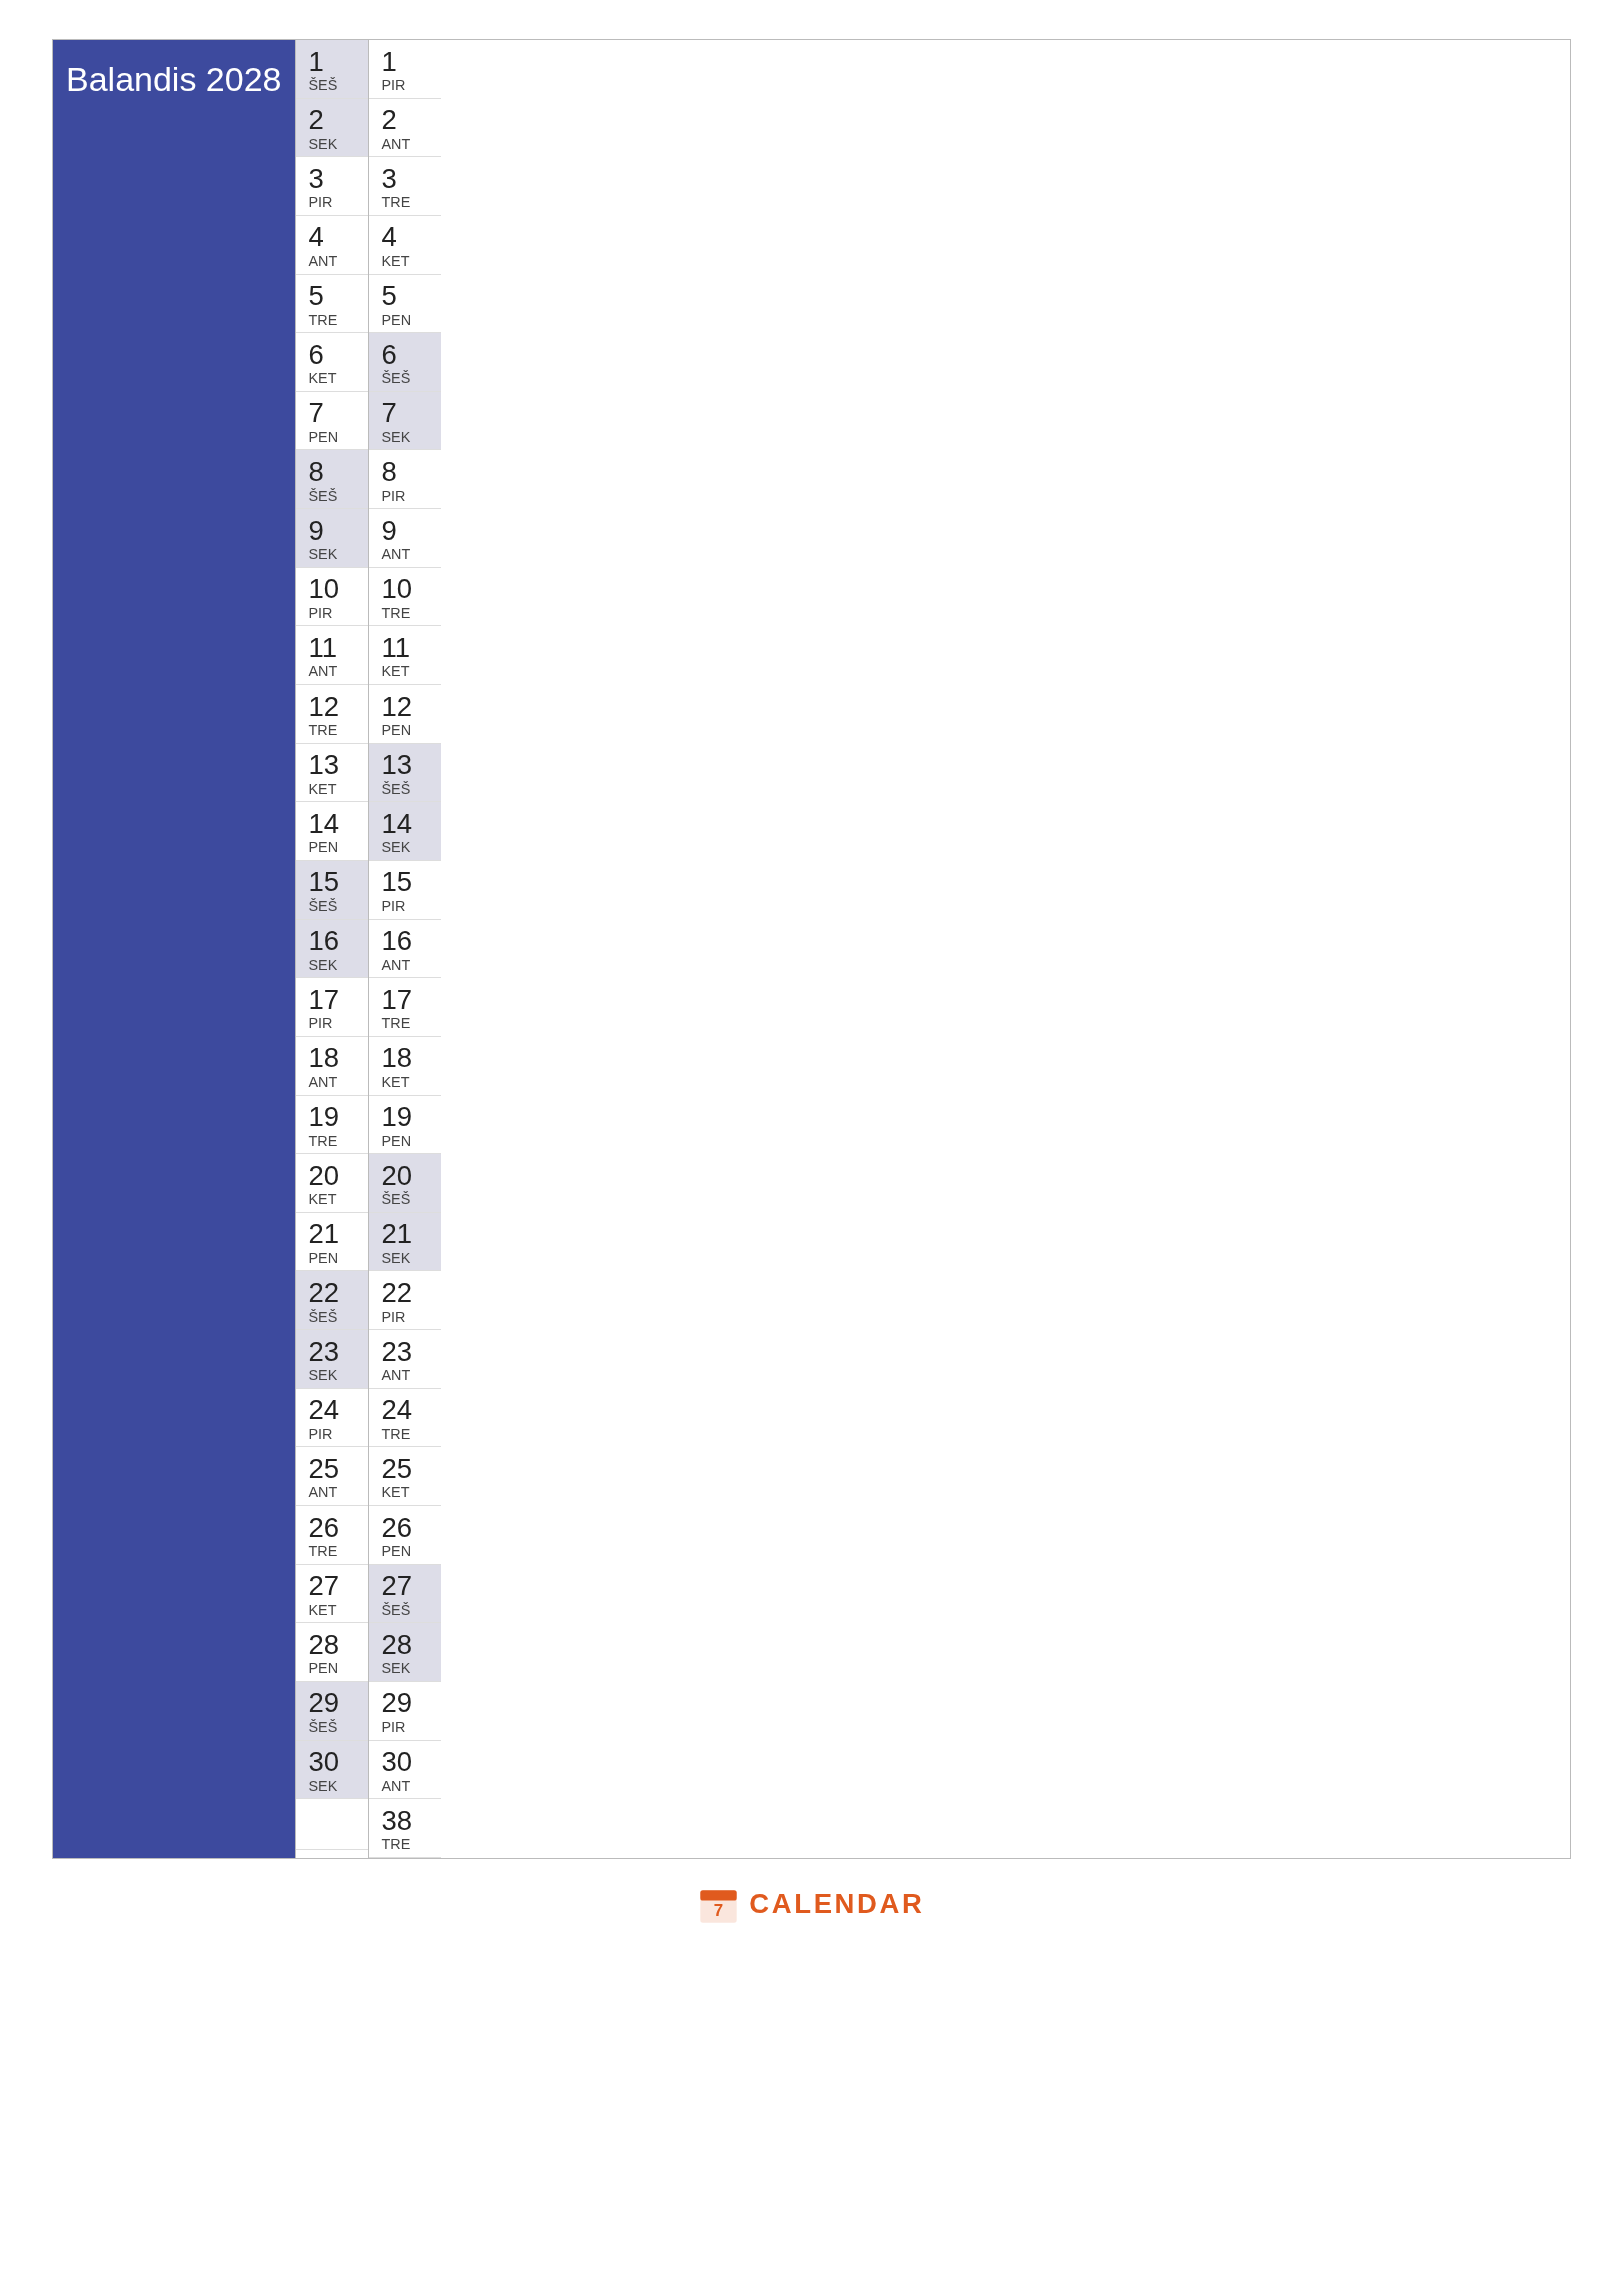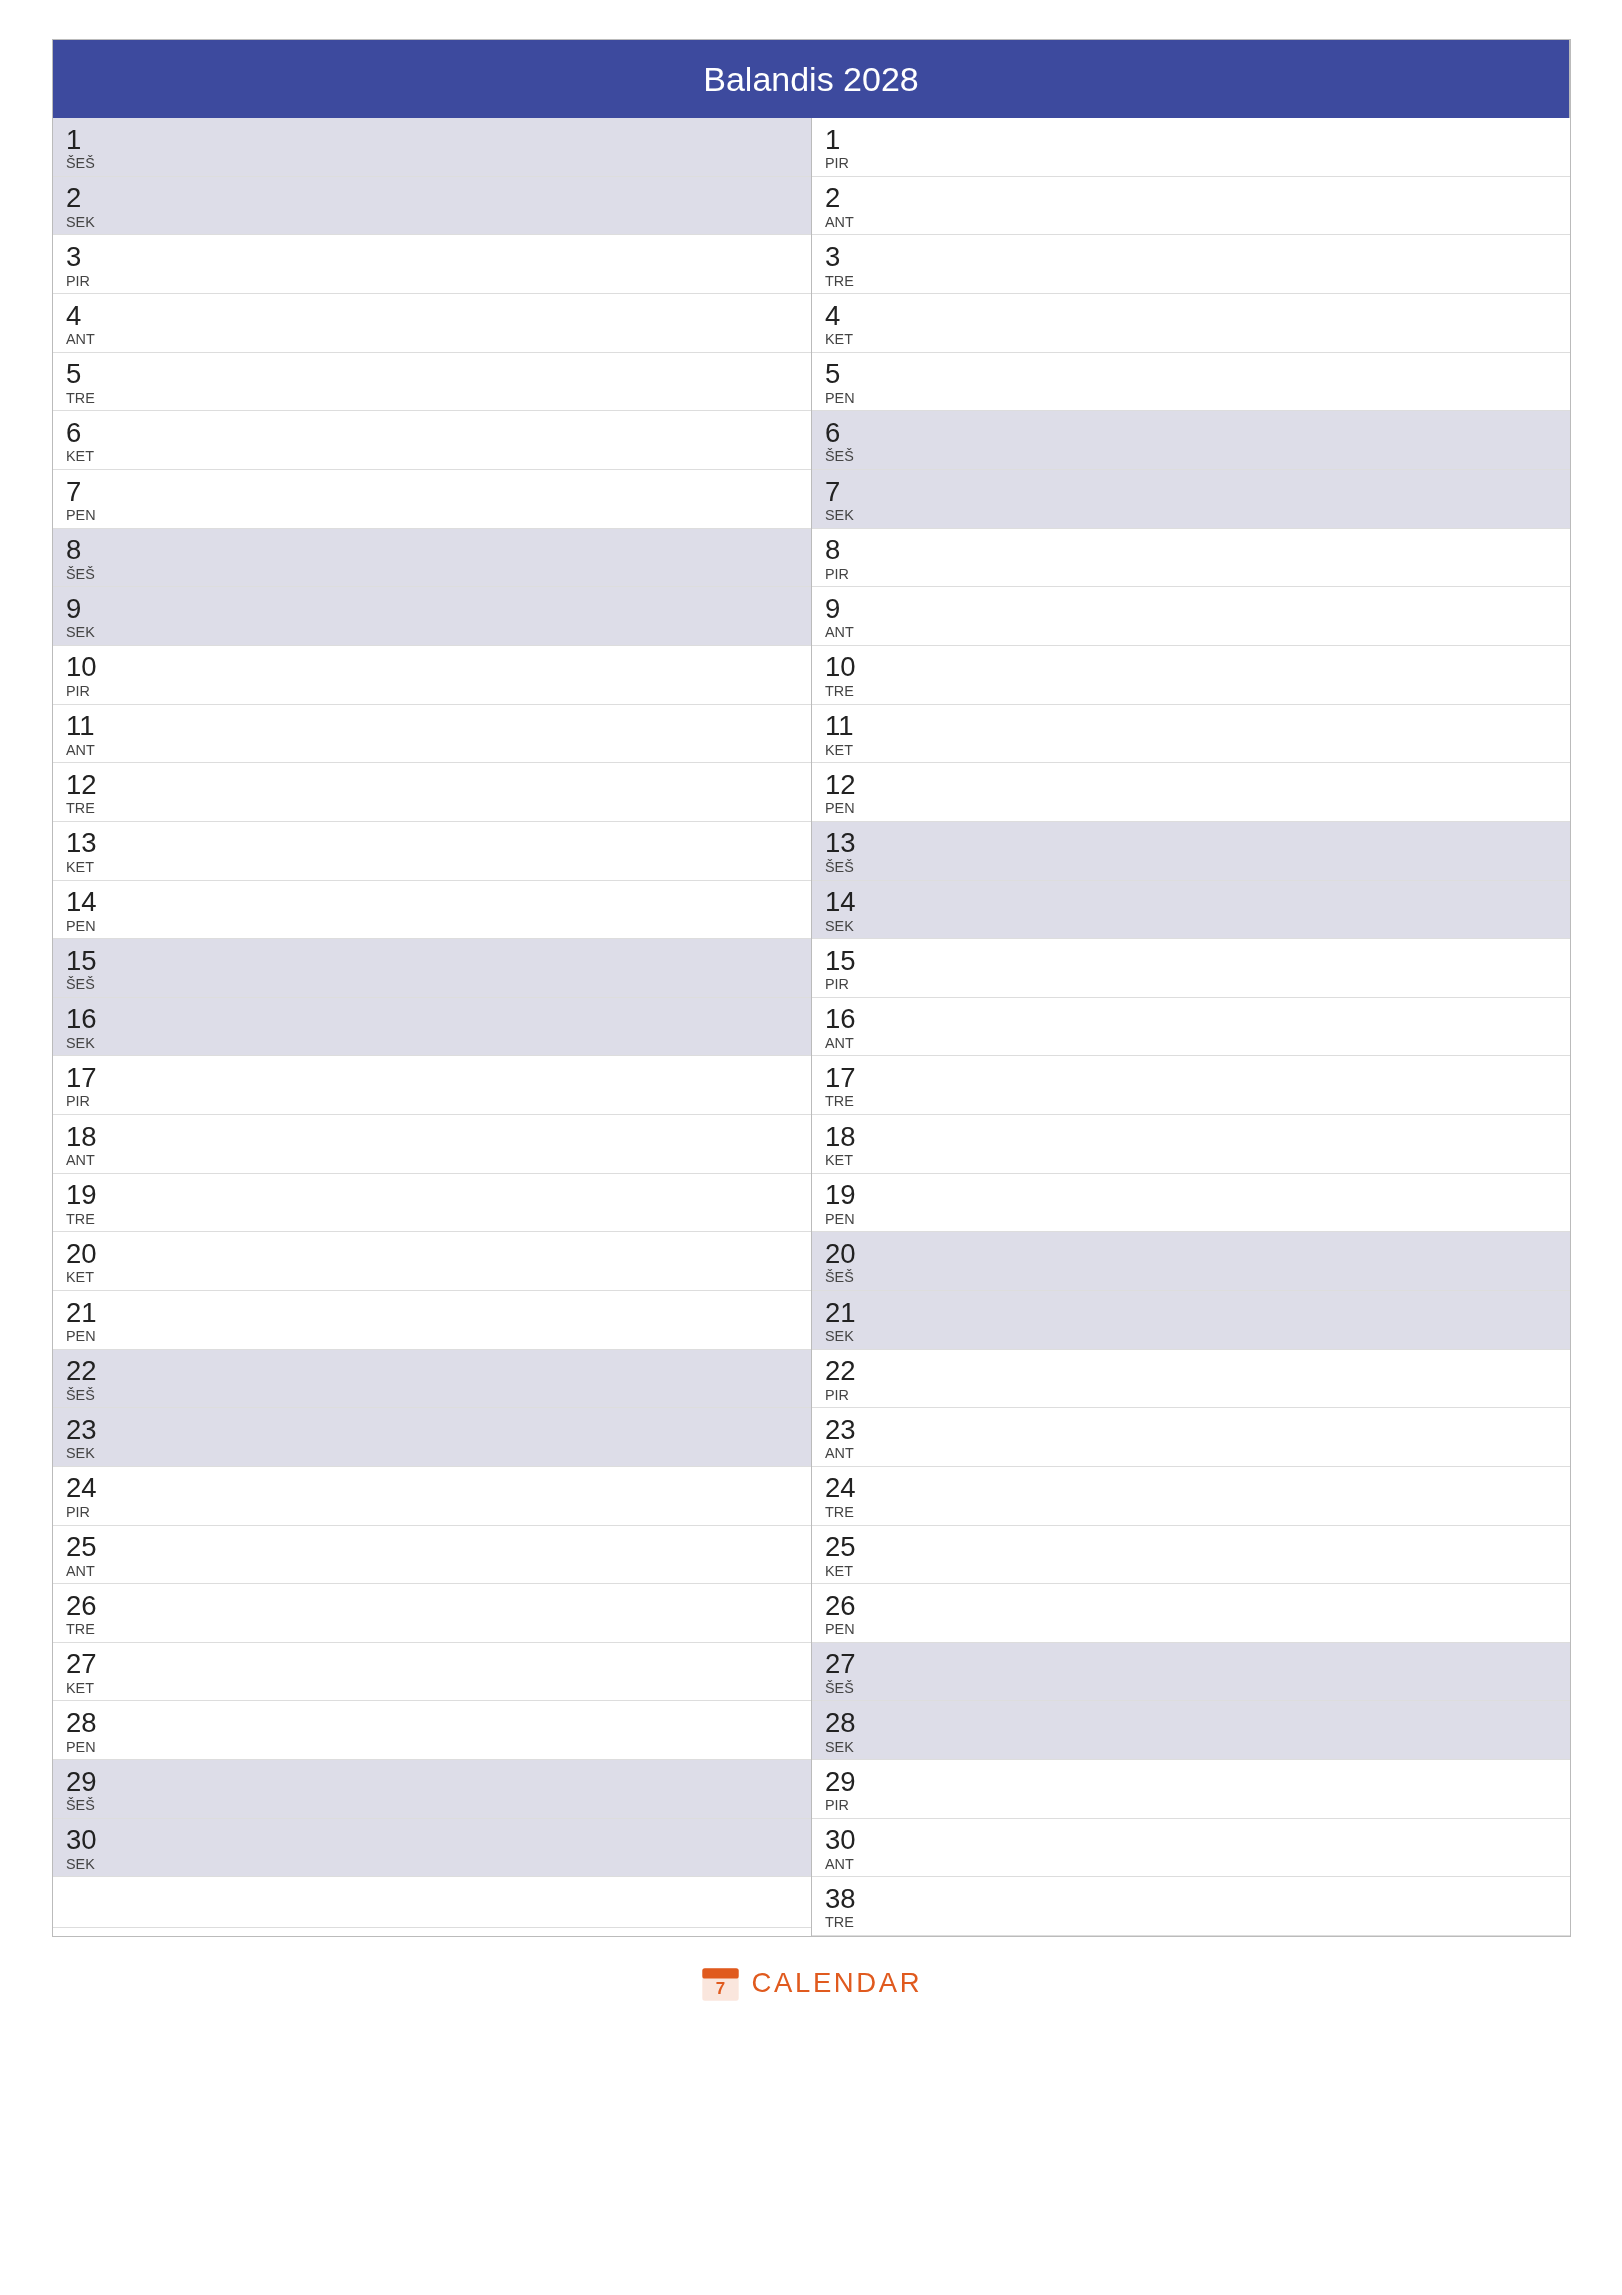--- a/index.html
+++ b/index.html
@@ -5,21 +5,21 @@
     * { margin: 0; padding: 0; box-sizing: border-box; }
     body {
       background: #fff;
       font-family: Arial, sans-serif;
       width: 1623px;
       min-height: 2295px;
       padding: 39px 52px;
     }
     .calendar-container {
       display: flex;
-      flex-direction: column;
+      flex-direction: row;
       border: 1px solid #bbb;
       width: 100%;
     }
     .months-header {
       display: flex;
     }
     .month-header {
       flex: 1;
       background: #3d4a9e;
       color: #fff;
@@ -82,21 +82,21 @@
       display: flex;
       align-items: center;
       gap: 11.8px;
     }
     .logo-icon {
       width: 39px;
       height: 39px;
     }
     .footer-text {
       font-size: 27.5px;
-      font-weight: normal;
+      font-weight: bold;
       color: #e05a1e;
       letter-spacing: 2.6px;
     }
   </style>
 </head>
 <body>
 
 <div class="calendar-container">
   <div class="months-header">
   <div class="month-header">Balandis 2028</div>

